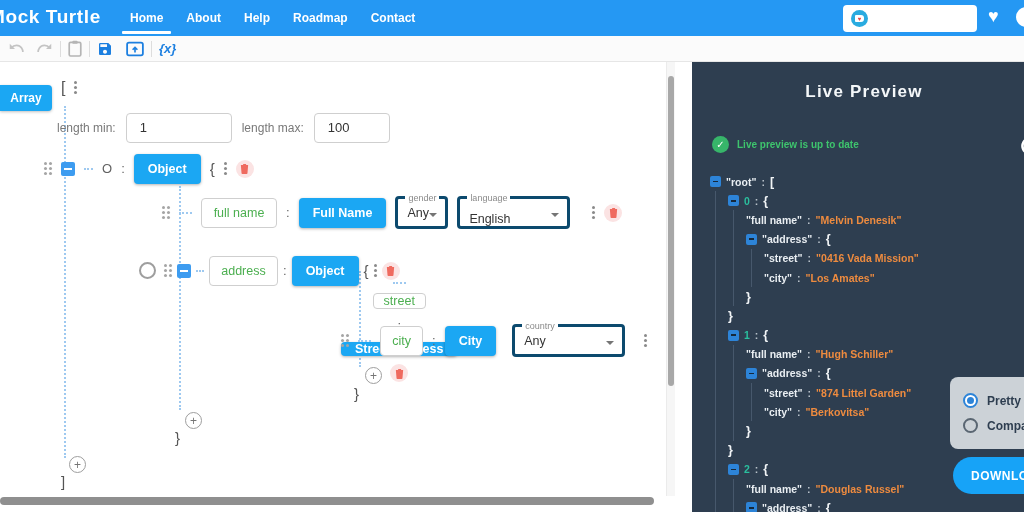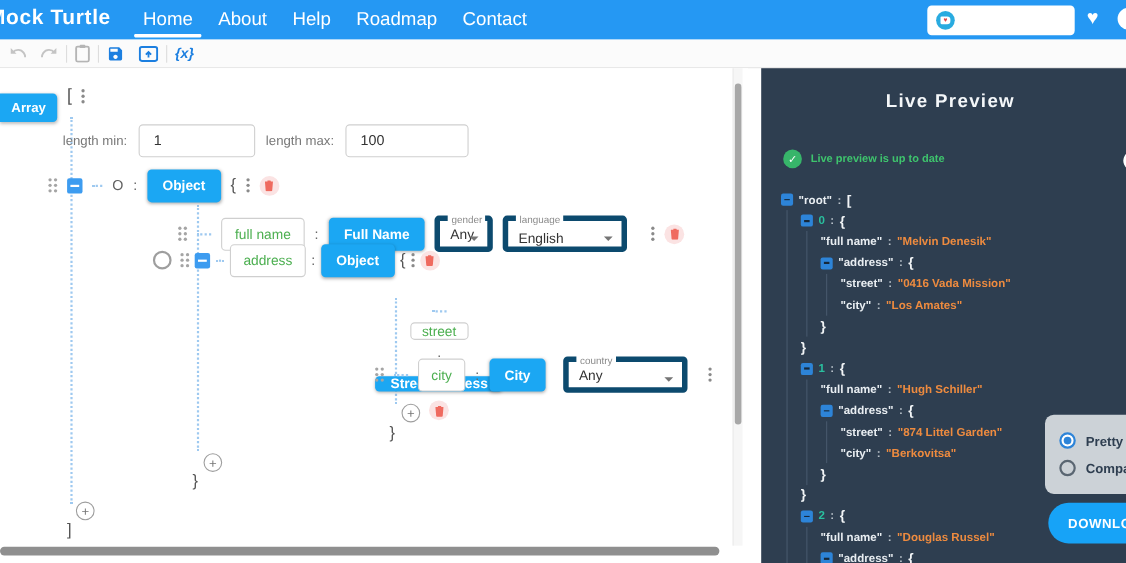--- a/index.html
+++ b/index.html
@@ -3,21 +3,21 @@
 <meta charset="utf-8">
 <style>
   * { margin:0; padding:0; box-sizing:border-box; }
   html,body { width:1024px; height:512px; overflow:hidden; font-family:"Liberation Sans", sans-serif; background:#fff; }
   #app { position:relative; width:1024px; height:512px; overflow:hidden; }
 
   
   .navbar { position:absolute; left:0; top:0; width:1024px; height:36px; background:#2598f3; }
   .brand { position:absolute; left:-11px; top:6px; color:#fff; font-size:19px; font-weight:bold; letter-spacing:.6px; white-space:nowrap; }
   .nav-links { position:absolute; left:130px; top:0; height:36px; display:flex; align-items:center; gap:23px; }
-  .nav-link { position:relative; color:#fff; font-size:17px; font-weight:normal; height:36px; display:flex; align-items:center; cursor:pointer; }
+  .nav-link { position:relative; color:#fff; font-size:12px; font-weight:bold; height:36px; display:flex; align-items:center; cursor:pointer; }
   .nav-link.active::after { content:""; position:absolute; left:-8px; right:-8px; bottom:2px; height:3px; background:#fff; border-radius:1px; }
   .kofi-btn { position:absolute; left:843px; top:5px; width:134px; height:27px; background:#fff; border-radius:4px; display:flex; align-items:center; gap:6px; padding-left:8px; cursor:pointer; }
   .kofi-logo { width:17px; height:17px; border-radius:50%; background:#29abe0; display:flex; align-items:center; justify-content:center; }
   .kofi-cup { width:9px; height:7px; background:#fff; border-radius:1px 3px 3px 1px; display:flex; align-items:center; justify-content:center; color:#e14b4b; font-size:6px; line-height:6px; }
   .kofi-label { color:#2598f3; font-size:11px; font-weight:bold; }
   .heart-icon { position:absolute; left:988px; top:6px; color:#fff; font-size:18px; cursor:pointer; }
   .gh-icon { position:absolute; left:1016px; top:7px; width:20px; height:20px; border-radius:50%; background:#fff; cursor:pointer; }
 
   
   .toolbar { position:absolute; left:0; top:36px; width:1024px; height:26px; background:#fbfbfb; border-bottom:1px solid #e6e6e6; display:flex; align-items:center; }
@@ -41,21 +41,21 @@
   .dragh { width:3px; height:3px; border-radius:50%; background:#a5a5a5; box-shadow:0 5px 0 #a5a5a5, 0 10px 0 #a5a5a5, 5px 0 0 #a5a5a5, 5px 5px 0 #a5a5a5, 5px 10px 0 #a5a5a5; margin:-10px 5px 0 0; cursor:grab; }
   .collapse-sq { width:14px; height:14px; background:#3d9cf0; border-radius:2px; display:flex; align-items:center; justify-content:center; cursor:pointer; flex:none; }
   .collapse-sq i { display:block; width:8px; height:2px; background:#fff; }
   .del-btn { width:18px; height:18px; border-radius:50%; background:#fbe3e3; display:flex; align-items:center; justify-content:center; cursor:pointer; flex:none; }
   .hconn { width:13px; border-top:2px dotted #9ec9f0; flex:none; }
   .vguide { position:absolute; border-left:2px dotted #9ec9f0; width:0; }
   .colon { color:#666; font-size:13px; }
   .brace { color:#555; font-size:15px; }
   .plus-btn { position:absolute; width:17px; height:17px; border:1px solid #9e9e9e; border-radius:50%; color:#757575; font-size:12px; display:flex; align-items:center; justify-content:center; cursor:pointer; background:#fff; }
   .close-sym { position:absolute; color:#555; font-size:15px; }
-  .mselect { position:relative; height:33px; border:5px solid #0c4a6e; border-radius:4px; background:#fff; display:flex; align-items:center; padding-left:9px; font-size:12.5px; color:#333; cursor:pointer; flex:none; }
+  .mselect { position:relative; height:33px; border:3px solid #0c4a6e; border-radius:4px; background:#fff; display:flex; align-items:center; padding-left:9px; font-size:12.5px; color:#333; cursor:pointer; flex:none; }
   .mselect .flabel { position:absolute; top:-6px; left:7px; background:#fff; padding:0 3px; font-size:9px; color:#8a8a8a; }
   .caret { position:absolute; right:8px; top:14px; width:0; height:0; border-left:4px solid transparent; border-right:4px solid transparent; border-top:4.5px solid #757575; }
   .null-circle { width:17px; height:17px; border:2px solid #9e9e9e; border-radius:50%; cursor:pointer; flex:none; }
   .o-prefix { color:#616161; font-size:13px; }
 
   .vscroll-track { position:absolute; left:666px; top:62px; width:9px; height:434px; background:#f6f6f6; border-left:1px solid #ebebeb; }
   .vscroll-thumb { position:absolute; left:668px; top:76px; width:6px; height:310px; background:#a8a8a8; border-radius:3px; cursor:pointer; }
   .hscroll-thumb { position:absolute; left:0px; top:497px; width:654px; height:8px; background:#8f8f8f; border-radius:4px; cursor:pointer; }
 
   
@@ -154,21 +154,21 @@
     <div class="row" style="left:0; top:9px;">
       <div class="badge">Array</div>
       <span class="bracket">[</span>
       <div class="kebab"></div>
     </div>
 
     <div class="row" style="left:57px; top:49px; gap:10px;">
       <span class="small-label">length min:</span>
       <div class="tinput" style="width:106px;">1</div>
       <span class="small-label">length max:</span>
-      <div class="tinput" style="width:112px;">100</div>
+      <div class="tinput" style="width:76px;">100</div>
     </div>
 
     <div class="row" style="left:44px; top:90px;">
       <div class="dragh"></div>
       <div class="collapse-sq">
           <i></i>
         </div>
       <div class="hconn" style="width:9px;"></div>
       <span class="o-prefix">O</span>
       <span class="colon">:</span>
@@ -199,21 +199,21 @@
         <span class="caret"></span>
       </div>
       <div class="kebab" style="margin-left:13px;"></div>
       <div class="del-btn">
           <svg width="9" height="11" viewBox="0 0 10 12">
             <path fill="#ef6a5f" d="M1 3h8l-.7 8.2c0 .5-.4.8-.9.8H2.6c-.5 0-.9-.3-.9-.8L1 3zm2.5-2h3l.5 1H9v1H1V2h2.5z"></path>
           </svg>
         </div>
     </div>
 
-    <div class="row" style="left:139px; top:158px; gap:5px;">
+    <div class="row" style="left:139px; top:192px; gap:5px;">
       <div class="null-circle"></div>
       <div class="dragh" style="margin-left:3px;"></div>
       <div class="collapse-sq">
           <i></i>
         </div>
       <div class="hconn" style="width:8px;"></div>
       <div class="tinput name-input" style="width:69px;">address</div>
       <span class="colon">:</span>
       <button class="type-btn">Object</button>
       <span class="brace">{</span>

